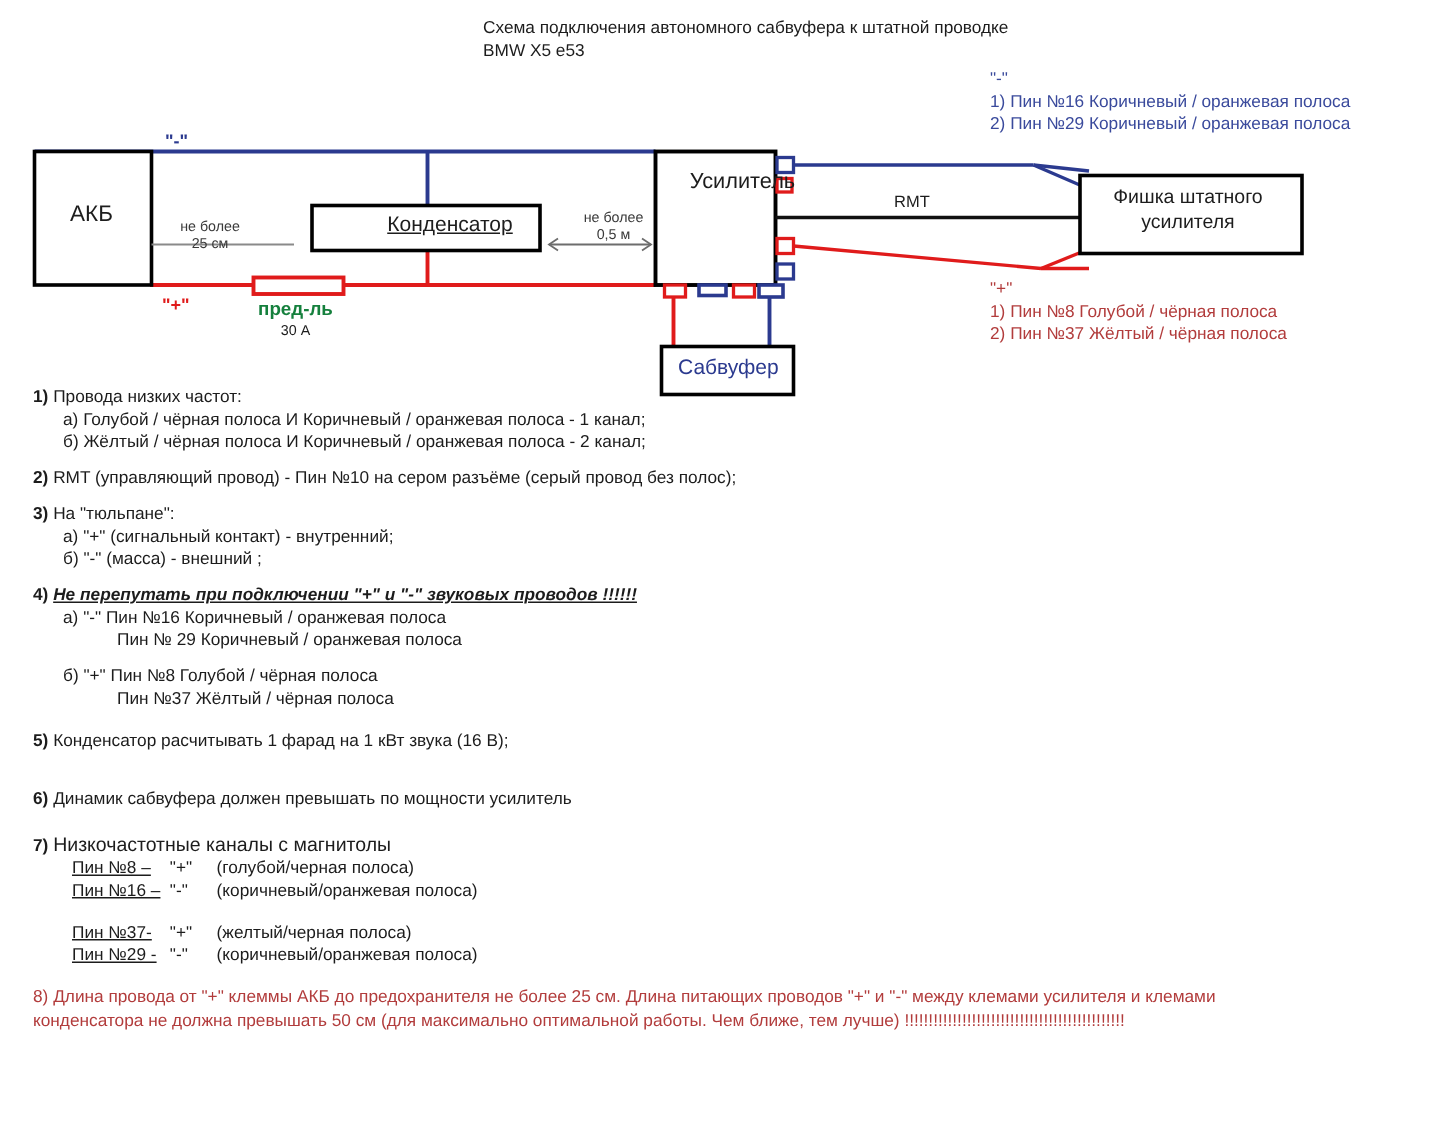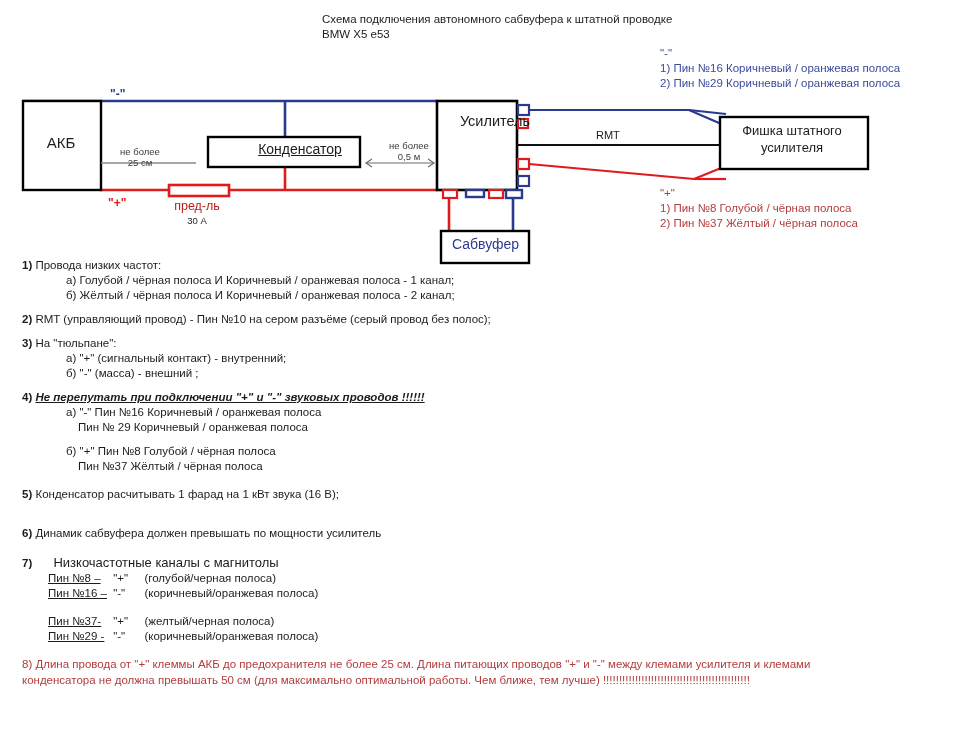--- a/index.html
+++ b/index.html
@@ -80,22 +80,22 @@
     font-size: 11px;
     color: #1c1c1c;
   }
 
   #fuse-label {
     position: absolute;
     left: 152px; top: 199px;
     width: 90px;
     text-align: center;
     font-size: 12.5px;
-    font-weight: normal;
-    color: #b91c1c;
+    font-weight: bold;
+    color: #15803d;
   }
   #fuse-rating {
     position: absolute;
     left: 152px; top: 215px;
     width: 90px;
     text-align: center;
     font-size: 9.5px;
     color: #1c1c1c;
   }
 
@@ -111,29 +111,29 @@
     position: absolute;
     left: 22px; top: 258px;
     width: 916px;
     font-size: 11.5px;
     color: #1c1c1c;
     line-height: 15px;
   }
   .note { margin-bottom: 9px; }
   .note-head { font-weight: bold; }
   .note-head .nh-text { font-weight: normal; }
-  .note-sub { margin-left: 44px; }
+  .note-sub { margin-left: 20px; }
   .note-sub2 { margin-left: 56px; }
   .warn {
     font-weight: bold;
     font-style: italic;
     text-decoration: underline;
   }
   #note7 { margin-top: 2px; }
-  #note7 .n7-title { font-size: 13px; margin-left: 18px; }
+  #note7 .n7-title { font-size: 13px; margin-left: 0; }
   #note7 .n7-row { margin-left: 26px; }
   #note7 .n7-pin { display: inline-block; width: 62px; text-decoration: underline; }
   #note7 .n7-sign { display: inline-block; width: 28px; }
   #note7 .n7-gap { height: 13px; }
   #note8 {
     color: #b23c3c;
     margin-top: 12px;
     line-height: 16px;
   }
 </style>

